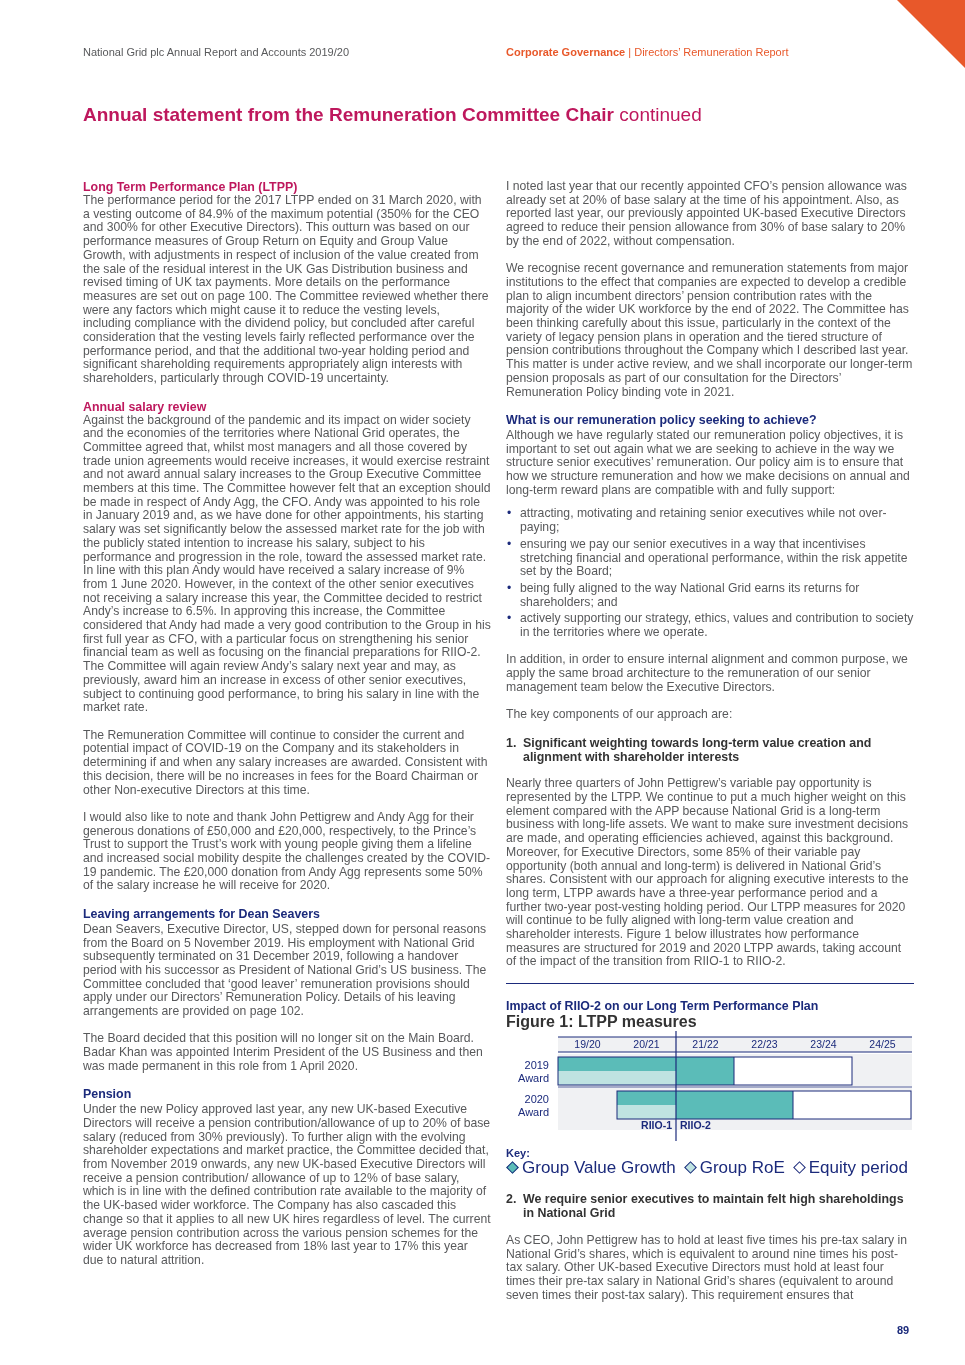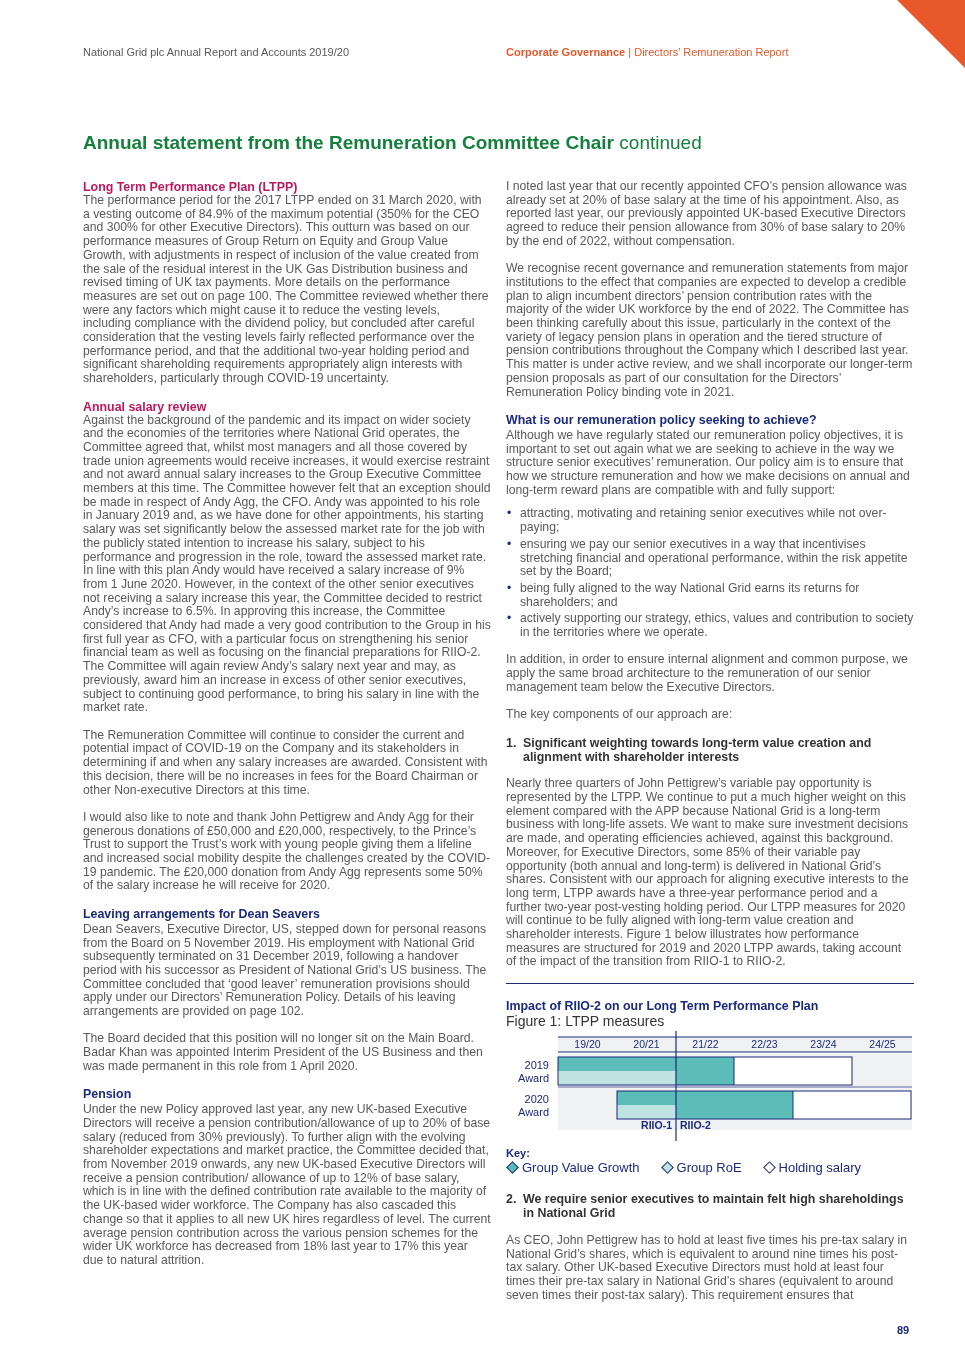--- a/index.html
+++ b/index.html
@@ -7,41 +7,41 @@
     width:965px; height:1365px; position:relative; background:#ffffff;
     font-family:"Liberation Sans", sans-serif; color:#58595b; overflow:hidden;
   }
   .corner {
     position:absolute; right:0; top:0; width:0; height:0;
     border-top:68px solid #e8582a; border-left:68px solid transparent;
   }
   .running-left { position:absolute; left:83px; top:46px; font-size:11px; color:#58595b; }
   .running-right { position:absolute; left:506px; top:46px; font-size:11px; color:#e8582a; }
   .running-right b { font-weight:bold; }
-  .page-title { position:absolute; left:83px; top:132px; font-size:19px; color:#15803d; }
+  .page-title { position:absolute; left:83px; top:104px; font-size:19px; color:#be185d; }
   .page-title b { font-weight:bold; }
   .page-title span.cont { font-weight:normal; }
   .col { position:absolute; top:180px; width:408px; font-size:12.2px; line-height:13.7px; }
   .col.left { left:83px; }
   .col.right { left:506px; }
   p { margin:0 0 13.7px 0; }
   h3 { margin:0; font-size:12.4px; line-height:14px; font-weight:bold; }
   h3.dark { color:#be185d; }
   h3.blue { color:#1b2a7b; margin-bottom:2px; }
   ul.bullets { margin:0 0 13.7px 0; padding:0; list-style:none; }
   ul.bullets li { position:relative; padding-left:14px; margin-bottom:3px; }
   ul.bullets li::before { content:"•"; position:absolute; left:1px; top:0; color:#1b2a7b; }
   .numhead { display:flex; font-weight:bold; color:#333333; font-size:12.4px; line-height:14px; margin-bottom:13.7px; }
   .numhead .n { width:17px; flex:none; }
   .rule { height:1px; background:#1b2a7b; margin:12px 0 14px 0; }
   .fig-title { color:#1b2a7b; font-weight:bold; font-size:12.4px; line-height:16px; }
-  .fig-sub { color:#333; font-weight:normal; font-size:14px; line-height:15px; }
+  .fig-sub { color:#333; font-weight:bold; font-size:16px; line-height:15px; }
   .chart { position:relative; height:118px; width:408px; }
   .key-label { color:#1b2a7b; font-weight:bold; font-size:11px; }
-  .key { font-size:13px; color:#1b2a7b; display:flex; gap:21px; margin-top:0px; margin-bottom:18px; }
+  .key { font-size:17px; color:#1b2a7b; display:flex; gap:8px; margin-top:0px; margin-bottom:18px; }
   .key span.item { display:inline-flex; align-items:center; gap:3px; }
   .dia { width:7px; height:7px; transform:rotate(45deg); border:1px solid #1b2a7b; display:inline-block; margin:0 2px 0 2px; }
   .page-num { position:absolute; left:897px; top:1324px; font-size:11px; font-weight:bold; color:#1b2a7b; }
 </style>
 </head>
 <body>
 
 <div class="corner"></div>
 
 <div class="running-left">National Grid plc Annual Report and Accounts 2019/20</div>
@@ -155,21 +155,21 @@
     <span class="item">
       <span class="dia" style="background:#5bbcb8"></span>
       <span>Group Value Growth</span>
     </span>
     <span class="item">
       <span class="dia" style="background:#bfe3e1"></span>
       <span>Group RoE</span>
     </span>
     <span class="item">
       <span class="dia" style="background:#ffffff"></span>
-      <span>Holding salary</span>
+      <span>Equity period</span>
     </span>
   </div>
 
   <div class="numhead">
     <span class="n">2.</span>
     <span>We require senior executives to maintain felt high shareholdings in National Grid</span>
   </div>
   <p>As CEO, John Pettigrew has to hold at least five times his pre-tax salary in National Grid’s shares, which is equivalent to around nine times his post-tax salary. Other UK-based Executive Directors must hold at least four times their pre-tax salary in National Grid’s shares (equivalent to around seven times their post-tax salary). This requirement ensures that</p>
 </div>
 

